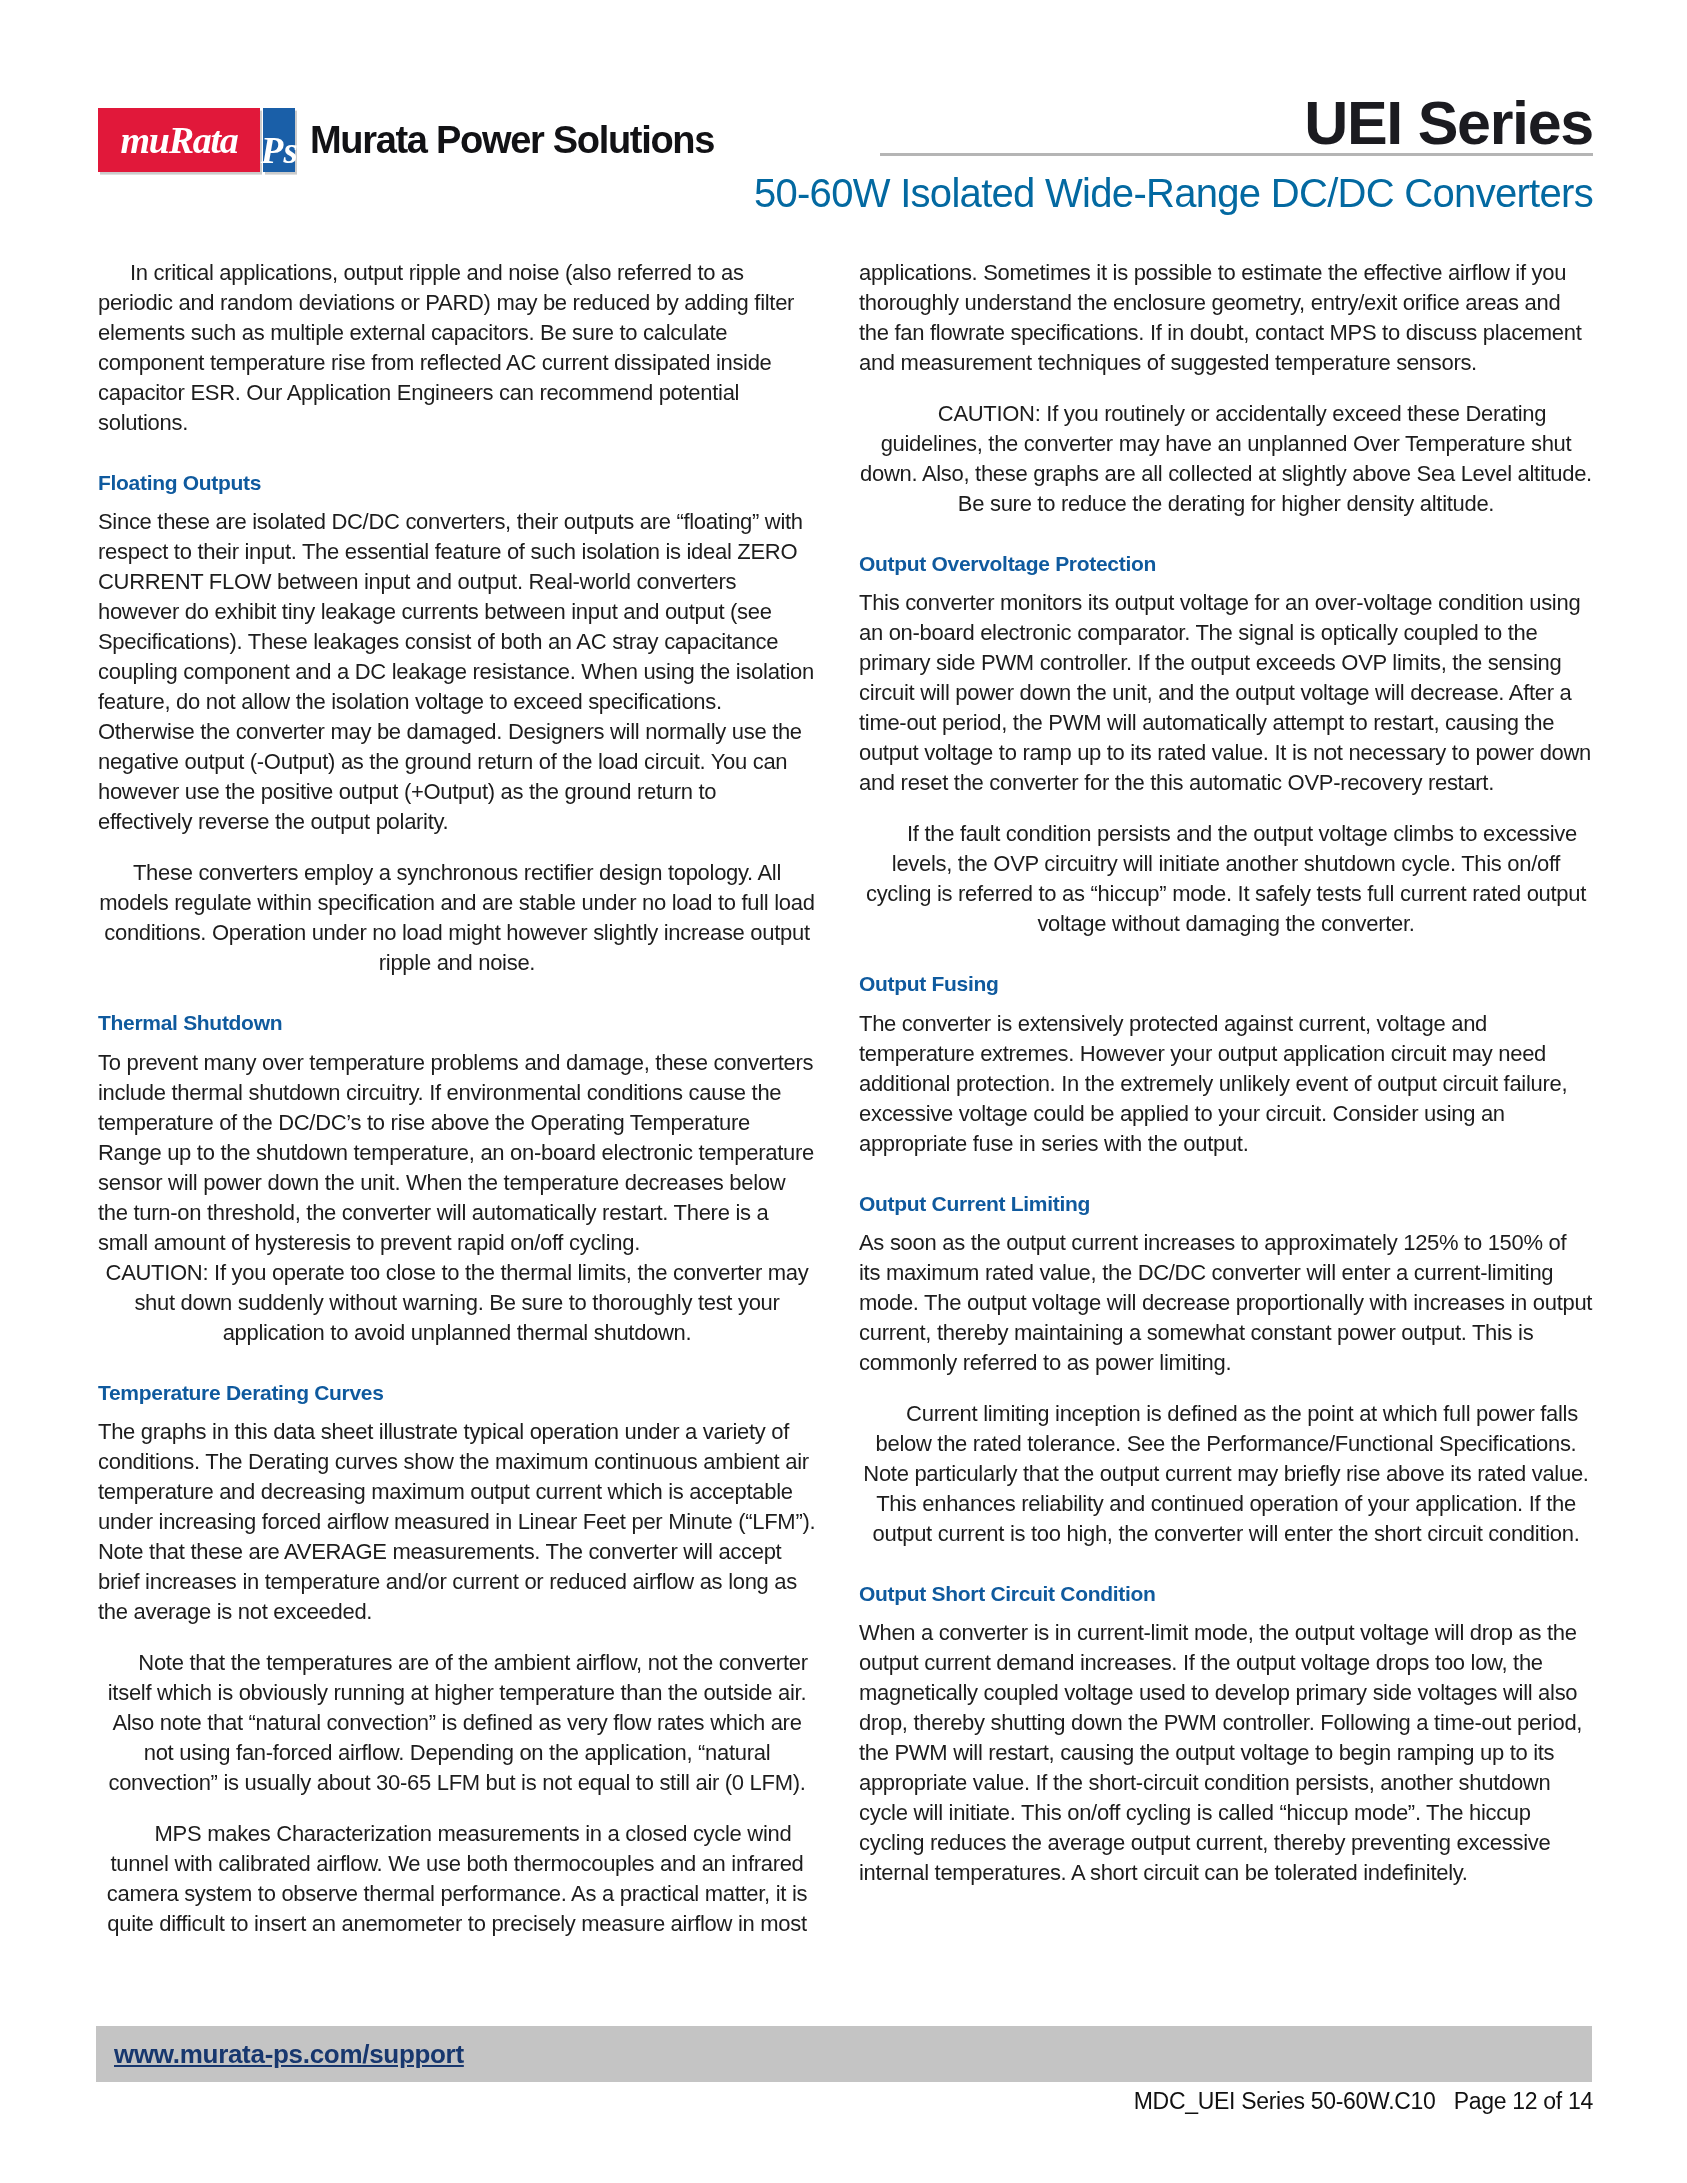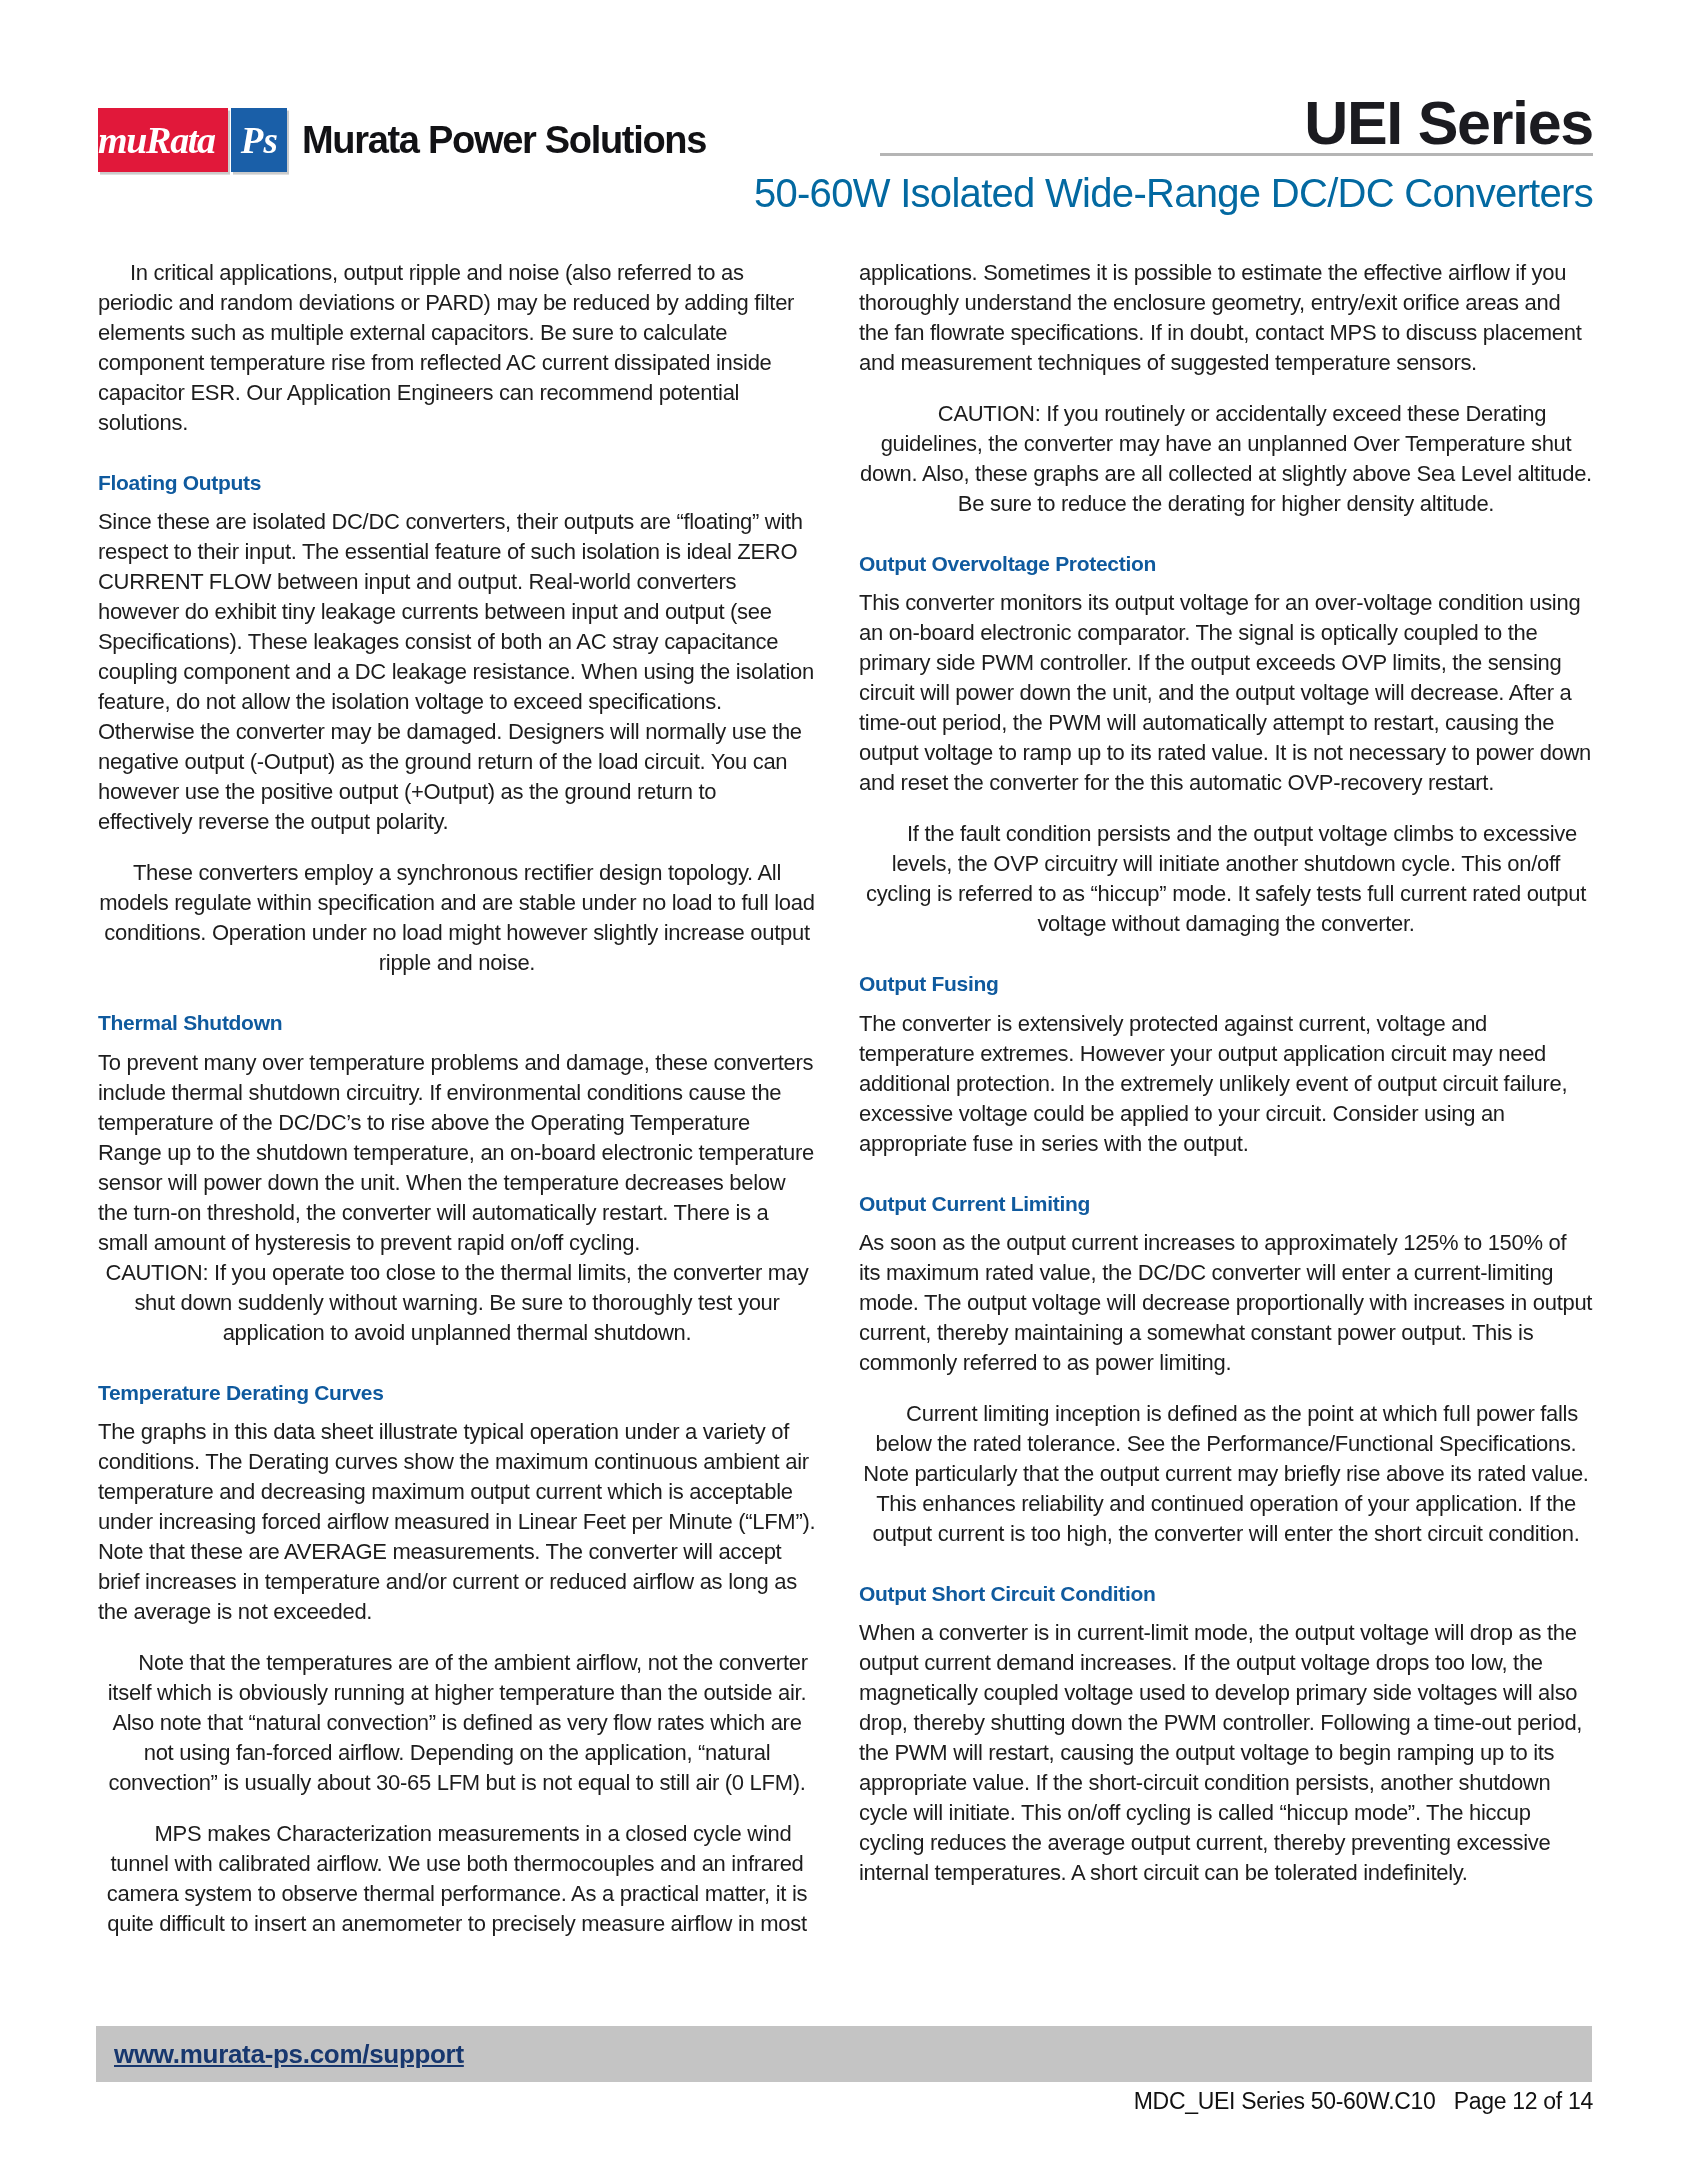--- a/index.html
+++ b/index.html
@@ -1,25 +1,25 @@
 <!DOCTYPE html>
 <html style="font-size:10.6px"><head>
 <meta charset="utf-8">
 <style>
   html,body{margin:0;padding:0;background:#ffffff;}
   .page{position:relative;width:1687px;height:2183px;background:#ffffff;overflow:hidden;
         font-family:"Liberation Sans","DejaVu Sans",sans-serif;color:#1d1d1d;}
 
   
   .logo-row{position:absolute;left:98px;top:108px;height:64px;display:flex;align-items:stretch;}
-  .logo-red{width:130px;background:#e1183a;display:flex;align-items:center;justify-content:flex-start;
+  .logo-red{width:162px;background:#e1183a;display:flex;align-items:center;justify-content:center;
             box-shadow:2px 2.6px 0 rgba(160,160,160,.55);}
   .logo-red span{font-family:"Liberation Serif","DejaVu Serif",serif;font-style:italic;font-weight:bold;
             color:#ffffff;font-size:38px;letter-spacing:-1.3px;}
-  .logo-blue{width:56px;margin-left:3.3px;background:#1a5fa8;display:flex;align-items:center;justify-content:center;
+  .logo-blue{width:32px;margin-left:3.3px;background:#1a5fa8;display:flex;align-items:flex-end;justify-content:center;
             box-shadow:2px 2.6px 0 rgba(160,160,160,.55);}
   .logo-blue span{font-family:"Liberation Serif","DejaVu Serif",serif;font-style:italic;font-weight:bold;
             color:#ffffff;font-size:37px;}
   .company{margin-left:14.6px;align-self:center;font-size:38px;font-weight:bold;color:#121215;letter-spacing:-1.3px;white-space:nowrap;}
 
   .series{position:absolute;right:94px;top:88px;font-size:61px;font-weight:bold;color:#1b1b20;
           letter-spacing:-1.3px;white-space:nowrap;}
   .hdr-rule{position:absolute;left:880px;right:94px;top:153px;height:3.3px;background:#b5b5b5;}
   .subtitle{position:absolute;right:94px;top:171px;font-size:40px;font-weight:normal;color:#0369a1;
           letter-spacing:-0.7px;white-space:nowrap;}

